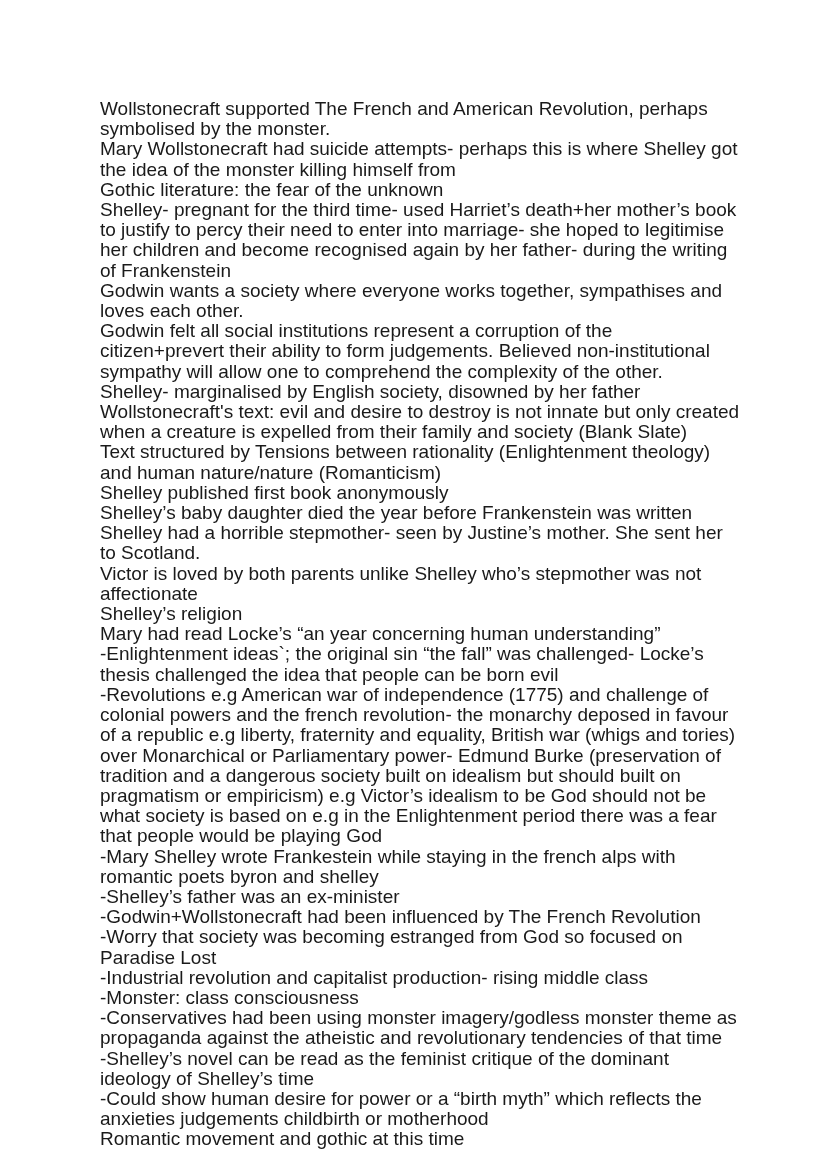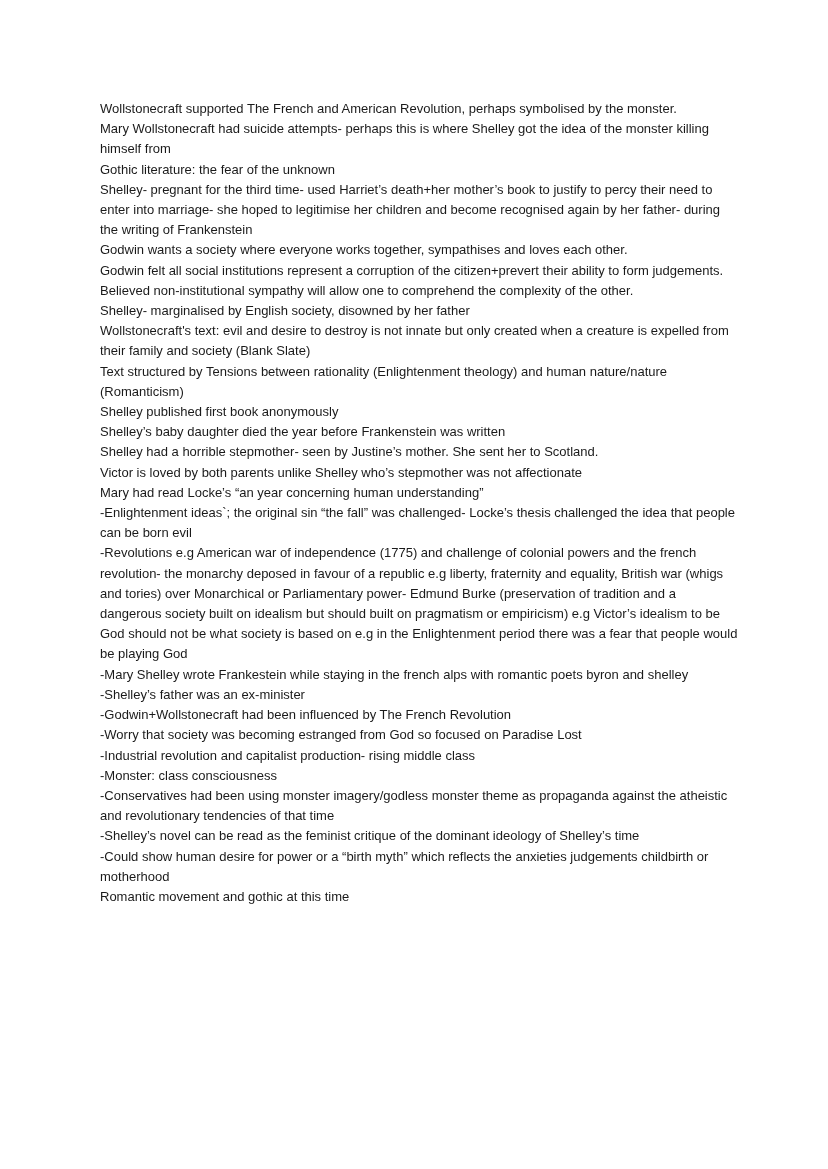--- a/index.html
+++ b/index.html
@@ -20,21 +20,21 @@
       width: 828px;
       height: 1169px;
       background: #ffffff;
     }
     .content {
       position: absolute;
       left: 100px;
       top: 99px;
       width: 640px;
       font-family: "Liberation Sans", sans-serif;
-      font-size: 13px;
+      font-size: 19px;
       line-height: 20.2px;
       color: #1a1a1a;
     }
     .para {
       margin: 0;
       padding: 0;
       white-space: normal;
     }
   </style>
 </head>
@@ -48,20 +48,21 @@
     <p class="para">Shelley- pregnant for the third time- used Harriet’s death+her mother’s book to justify to percy their need to enter into marriage- she hoped to legitimise her children and become recognised again by her father- during the writing of Frankenstein</p>
     <p class="para">Godwin wants a society where everyone works together, sympathises and loves each other.</p>
     <p class="para">Godwin felt all social institutions represent a corruption of the citizen+prevert their ability to form judgements. Believed non-institutional sympathy will allow one to comprehend the complexity of the other.</p>
     <p class="para">Shelley- marginalised by English society, disowned by her father</p>
     <p class="para">Wollstonecraft's text: evil and desire to destroy is not innate but only created when a creature is expelled from their family and society (Blank Slate)</p>
     <p class="para">Text structured by Tensions between rationality (Enlightenment theology) and human nature/nature (Romanticism)</p>
     <p class="para">Shelley published first book anonymously</p>
     <p class="para">Shelley’s baby daughter died the year before Frankenstein was written</p>
     <p class="para">Shelley had a horrible stepmother- seen by Justine’s mother. She sent her to Scotland.</p>
     <p class="para">Victor is loved by both parents unlike Shelley who’s stepmother was not affectionate</p>
+    <p class="para">Shelley’s religion</p>
     <p class="para">Mary had read Locke’s “an year concerning human understanding”</p>
     <p class="para">-Enlightenment ideas`; the original sin “the fall” was challenged- Locke’s thesis challenged the idea that people can be born evil</p>
     <p class="para">-Revolutions e.g American war of independence (1775) and challenge of colonial powers and the french revolution- the monarchy deposed in favour of a republic e.g liberty, fraternity and equality, British war (whigs and tories) over Monarchical or Parliamentary power- Edmund Burke (preservation of tradition and a dangerous society built on idealism but should built on pragmatism or empiricism) e.g Victor’s idealism to be God should not be what society is based on e.g in the Enlightenment period there was a fear that people would be playing God</p>
     <p class="para">-Mary Shelley wrote Frankestein while staying in the french alps with romantic poets byron and shelley</p>
     <p class="para">-Shelley’s father was an ex-minister</p>
     <p class="para">-Godwin+Wollstonecraft had been influenced by The French Revolution</p>
     <p class="para">-Worry that society was becoming estranged from God so focused on Paradise Lost</p>
     <p class="para">-Industrial revolution and capitalist production- rising middle class</p>
     <p class="para">-Monster: class consciousness</p>
     <p class="para">-Conservatives had been using monster imagery/godless monster theme as propaganda against the atheistic and revolutionary tendencies of that time</p>

